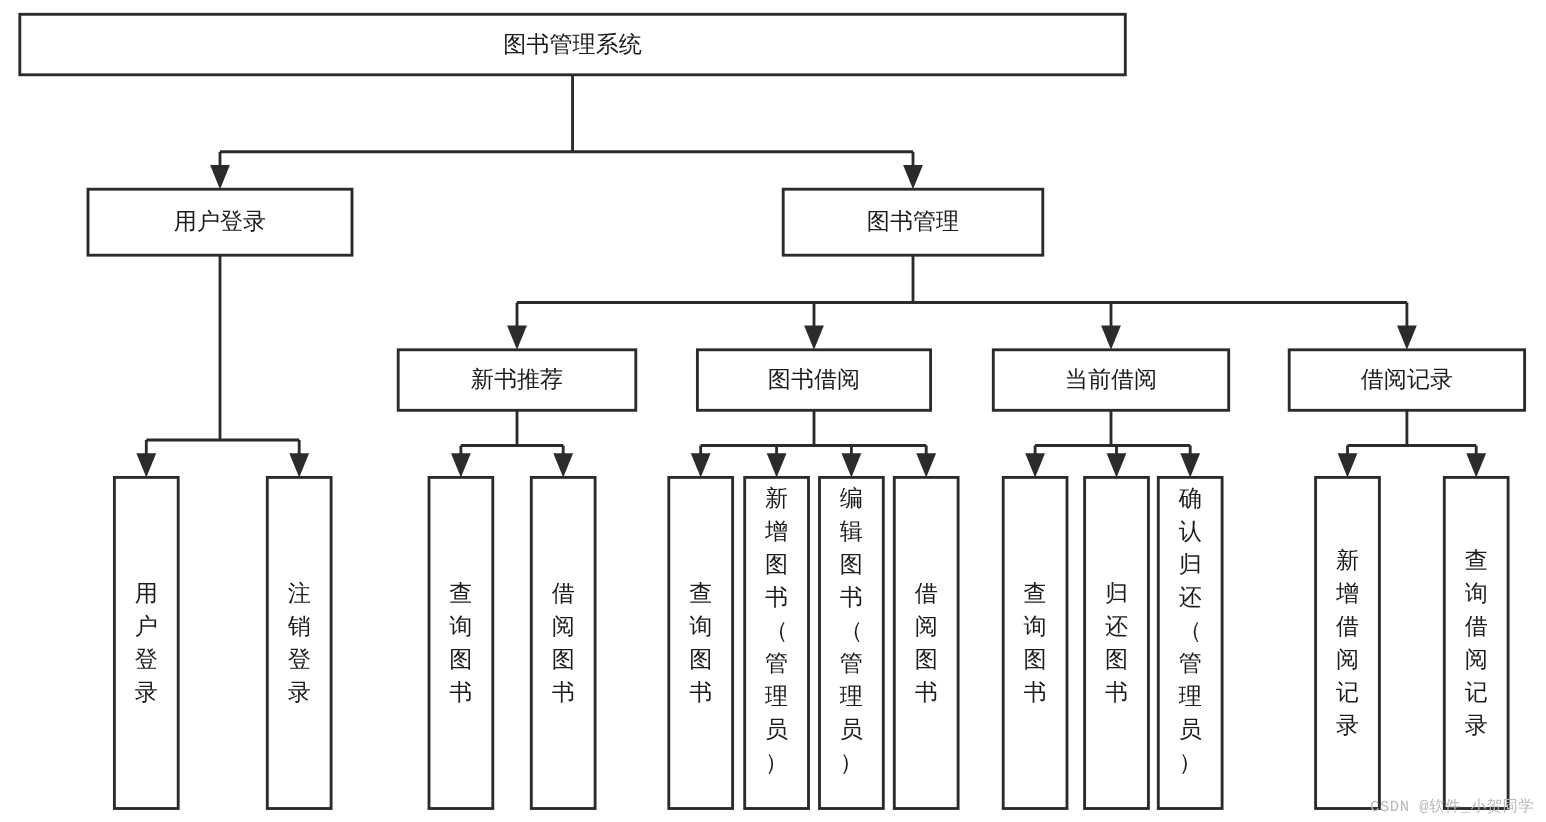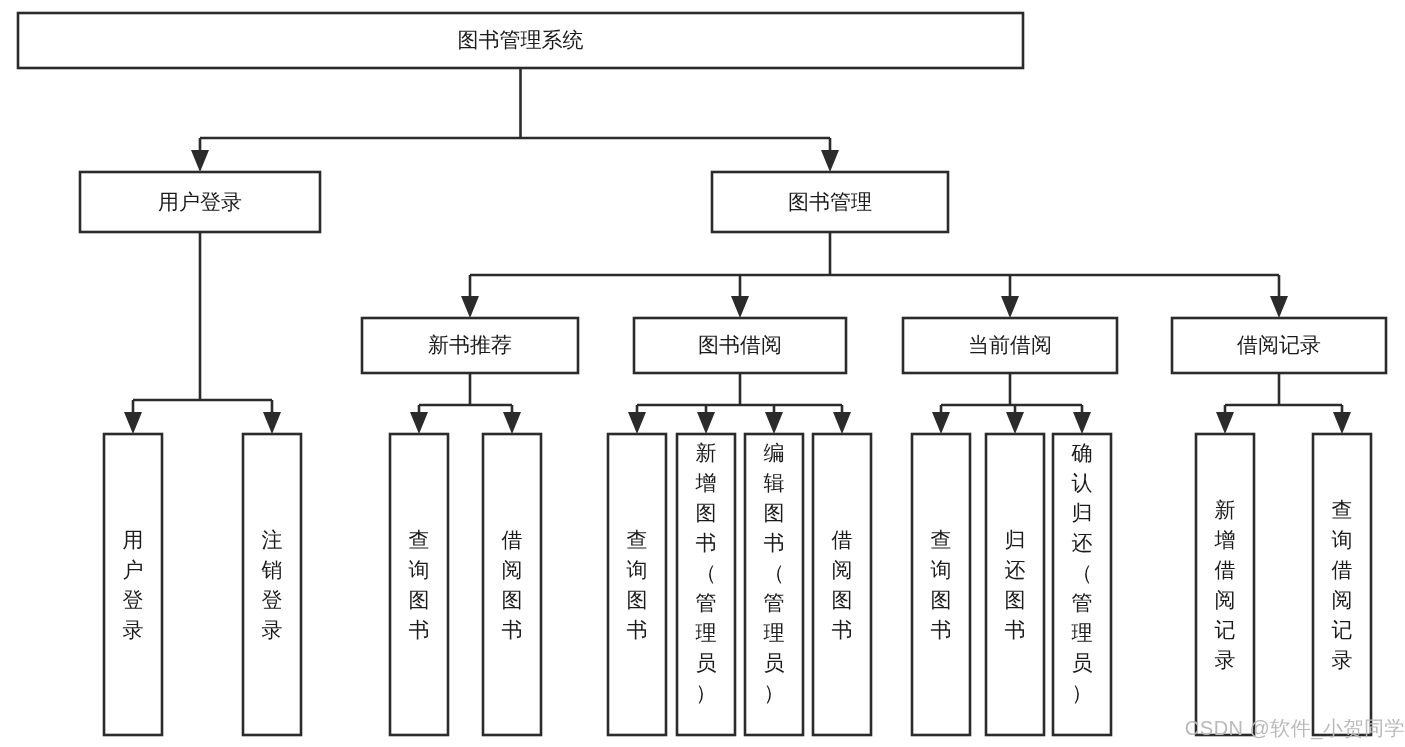--- a/index.html
+++ b/index.html
@@ -48,24 +48,24 @@
     dominant-baseline: middle;
   }
   .leaf-label {
     font-family: "Liberation Sans", "DejaVu Sans", sans-serif;
     font-size: 21px;
     fill: #1b1b1b;
     text-anchor: middle;
   }
   .watermark {
     position: absolute;
-    right: 0;
+    right: 10px;
     bottom: 5px;
-    font-family: Liberation Sans, sans-serif;
-    font-size: 20px;
+    font-family: Liberation Mono, monospace;
+    font-size: 14px;
     color: #b9b9b9;
     letter-spacing: 0.5px;
     white-space: nowrap;
     user-select: none;
   }
 </style>
 </head>
 <body>
 
 <div id="diagram-root">

